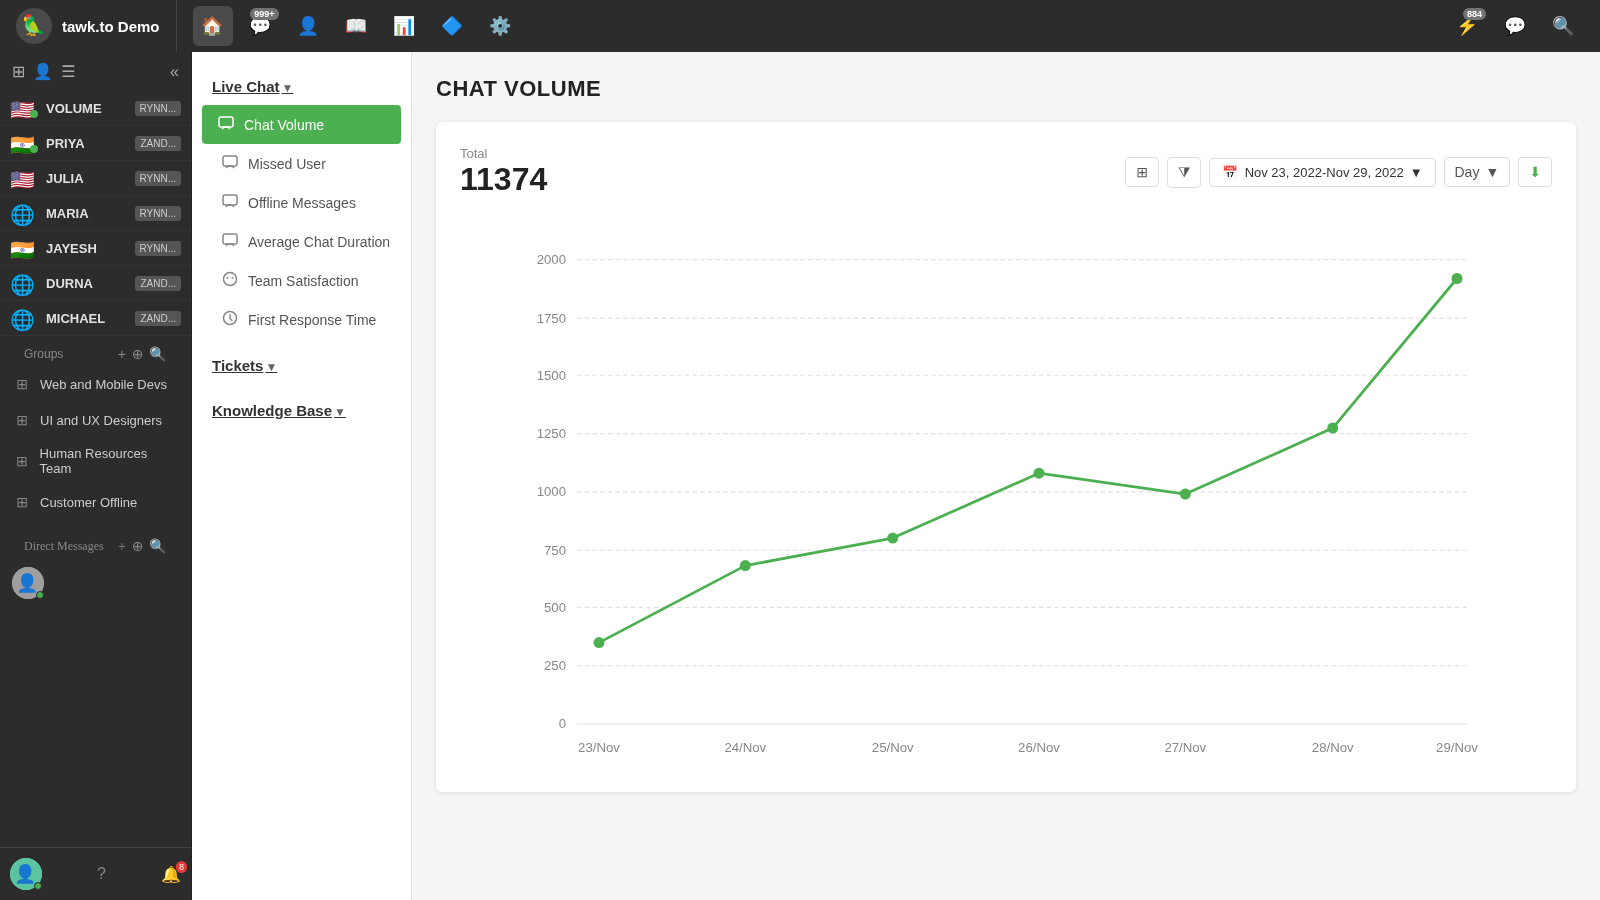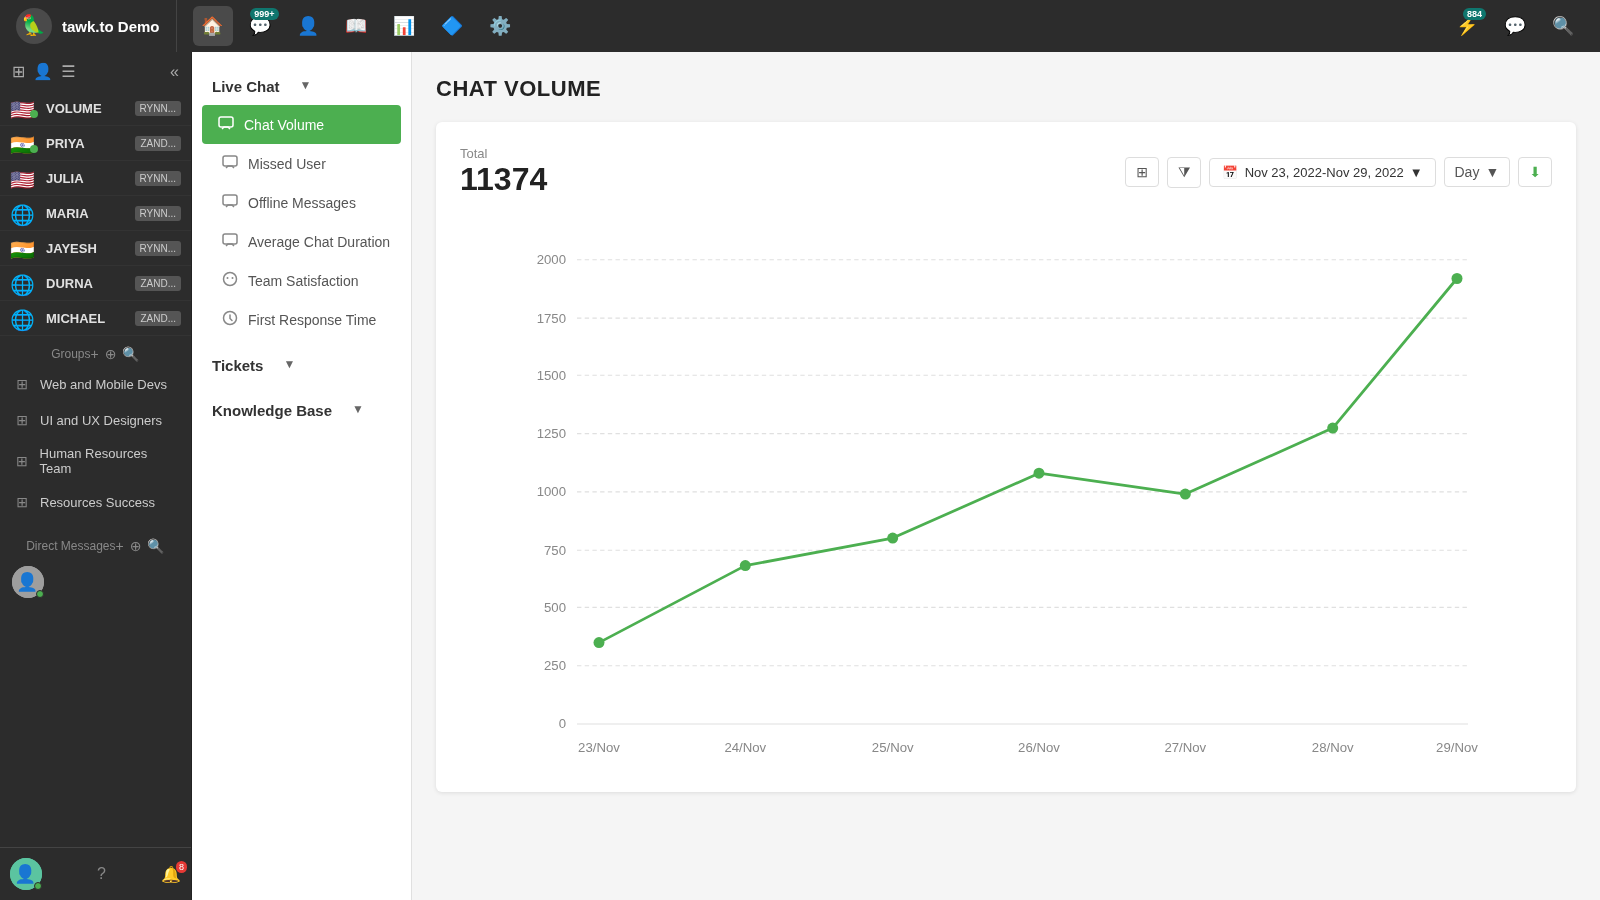--- a/index.html
+++ b/index.html
@@ -55,24 +55,24 @@
     .flag-wrapper {
       position: relative;
       width: 28px;
       height: 20px;
     }
 
     
     .section-title {
       color: #888;
       font-size: 12px;
-      padding: 10px 16px 4px;
-      display: flex;
-      align-items: center;
-      justify-content: center;
+      padding: 10px 24px 4px;
+      display: flex;
+      align-items: center;
+      justify-content: space-between;
     }
     .section-title-actions {
       display: flex;
       gap: 6px;
       align-items: center;
     }
     .section-title-actions span {
       color: #888;
       cursor: pointer;
       font-size: 14px;
@@ -156,21 +156,21 @@
       color: #ccc;
       cursor: pointer;
       font-size: 18px;
       position: relative;
     }
     .nav-btn.active { background: #4a4a4a; color: #fff; }
     .badge {
       position: absolute;
       top: 2px;
       right: 2px;
-      background: #0f766e;
+      background: #737373;
       color: #fff;
       font-size: 9px;
       padding: 1px 4px;
       border-radius: 8px;
       font-weight: 700;
     }
     .nav-spacer { flex: 1; }
     .nav-right {
       display: flex;
       align-items: center;
@@ -197,27 +197,28 @@
       background: #fff;
       border-right: 1px solid #e0e0e0;
       padding: 16px 0;
       overflow-y: auto;
     }
     .analytics-section {
       margin-bottom: 8px;
     }
     .analytics-section-title {
       display: flex;
-      align-items: flex-start;
-      gap: 20px;
+      align-items: flex-end;
+      gap: 2px;
       padding: 10px 20px;
       font-size: 15px;
       font-weight: 600;
       color: #333;
       cursor: pointer;
+      text-decoration: underline;
     }
     .analytics-section-title .arrow {
       font-size: 12px;
       color: #666;
     }
     .analytics-nav-item {
       display: flex;
       align-items: center;
       gap: 10px;
       padding: 10px 20px 10px 30px;
@@ -465,25 +466,25 @@
             <div class="group-item">
     <div class="group-icon">⊞</div>
     <span>UI and UX Designers</span>
   </div>
             <div class="group-item">
     <div class="group-icon">⊞</div>
     <span>Human Resources Team</span>
   </div>
             <div class="group-item">
     <div class="group-icon">⊞</div>
-    <span>Resources Success</span>
-  </div>
-          </div>
-
-        <div class="section-title" style="margin-top:8px;">
+    <span>Customer Offline</span>
+  </div>
+          </div>
+
+        <div class="section-title" style="margin-top:8px;font-family:Liberation Serif, serif;">
           <span>Direct Messages</span>
           <div class="section-title-actions">
             <span>+</span>
             <span>⊕</span>
             <span>🔍</span>
           </div>
         </div>
 
         <div class="group-item">
           <div class="dm-avatar">

